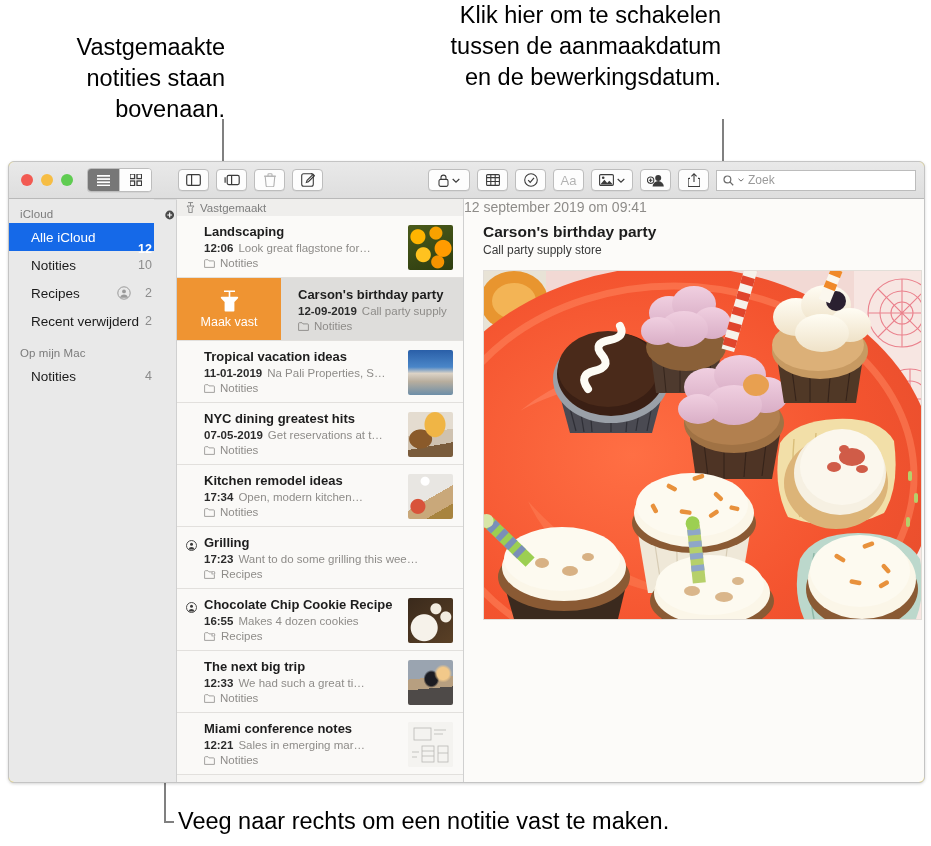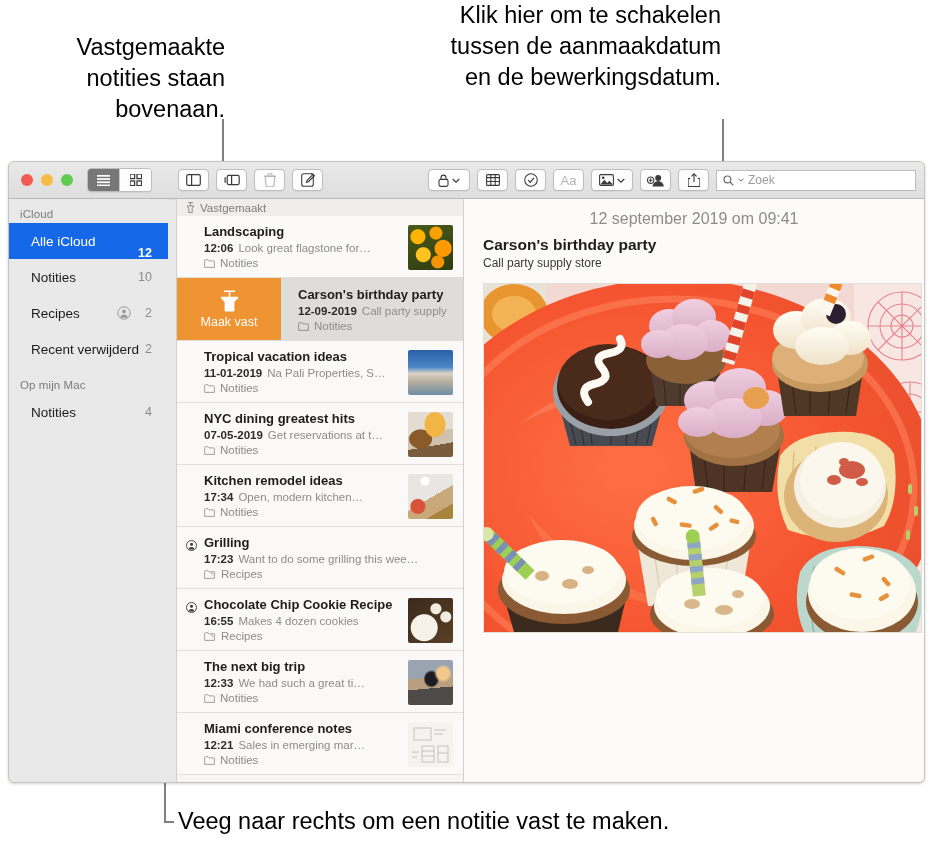--- a/index.html
+++ b/index.html
@@ -122,22 +122,22 @@
     position:relative;
   }
   .sb-scroll{ flex:1; padding-top:6px; }
   .sb-header{
     font-size:11.5px;color:#7b7b7b;
     padding:3px 0 3px 11px;
     letter-spacing:.1px;
   }
   .sb-row{
     display:flex;align-items:center;
-    height:36px;
-    padding:0 16px 0 22px;
+    height:28px;
+    padding:0 2px 0 22px;
     font-size:13.5px;
     color:#1b1b1b;
   }
   .sb-row .nm{flex:1; white-space:nowrap;}
   .sb-row .ct{ color:#8c8c8c; font-size:12.5px; margin-left:6px;}
   .sb-row.sel{ background:#1569e8; color:#fff; }
   .sb-row.sel .ct{ color:#fff; font-weight:bold;margin-top:24px; }
   .sb-row.sel .nm{ font-weight:normal; }
   .shared-badge{ margin-right:8px; display:flex; }
   #sb-footer{
@@ -236,24 +236,23 @@
   }
 
   
   #detail{
     flex:1;
     background:#fcfbf9;
     position:relative;
     overflow:hidden;
   }
   #detail-date{
-    text-align:center;
-    font-size:16px;
+    text-align:left;
+    font-size:14px;
     color:#8e8c89;
-    padding-top:11px;
   }
   #detail-title{
     font-size:15.5px;font-weight:bold;color:#1d1d1d;
     padding:8px 0 0 19px;
   }
   #detail-body{
     font-size:12px;color:#3a3a3a;
     padding:2px 0 0 19px;
   }
   #detail-photo{

